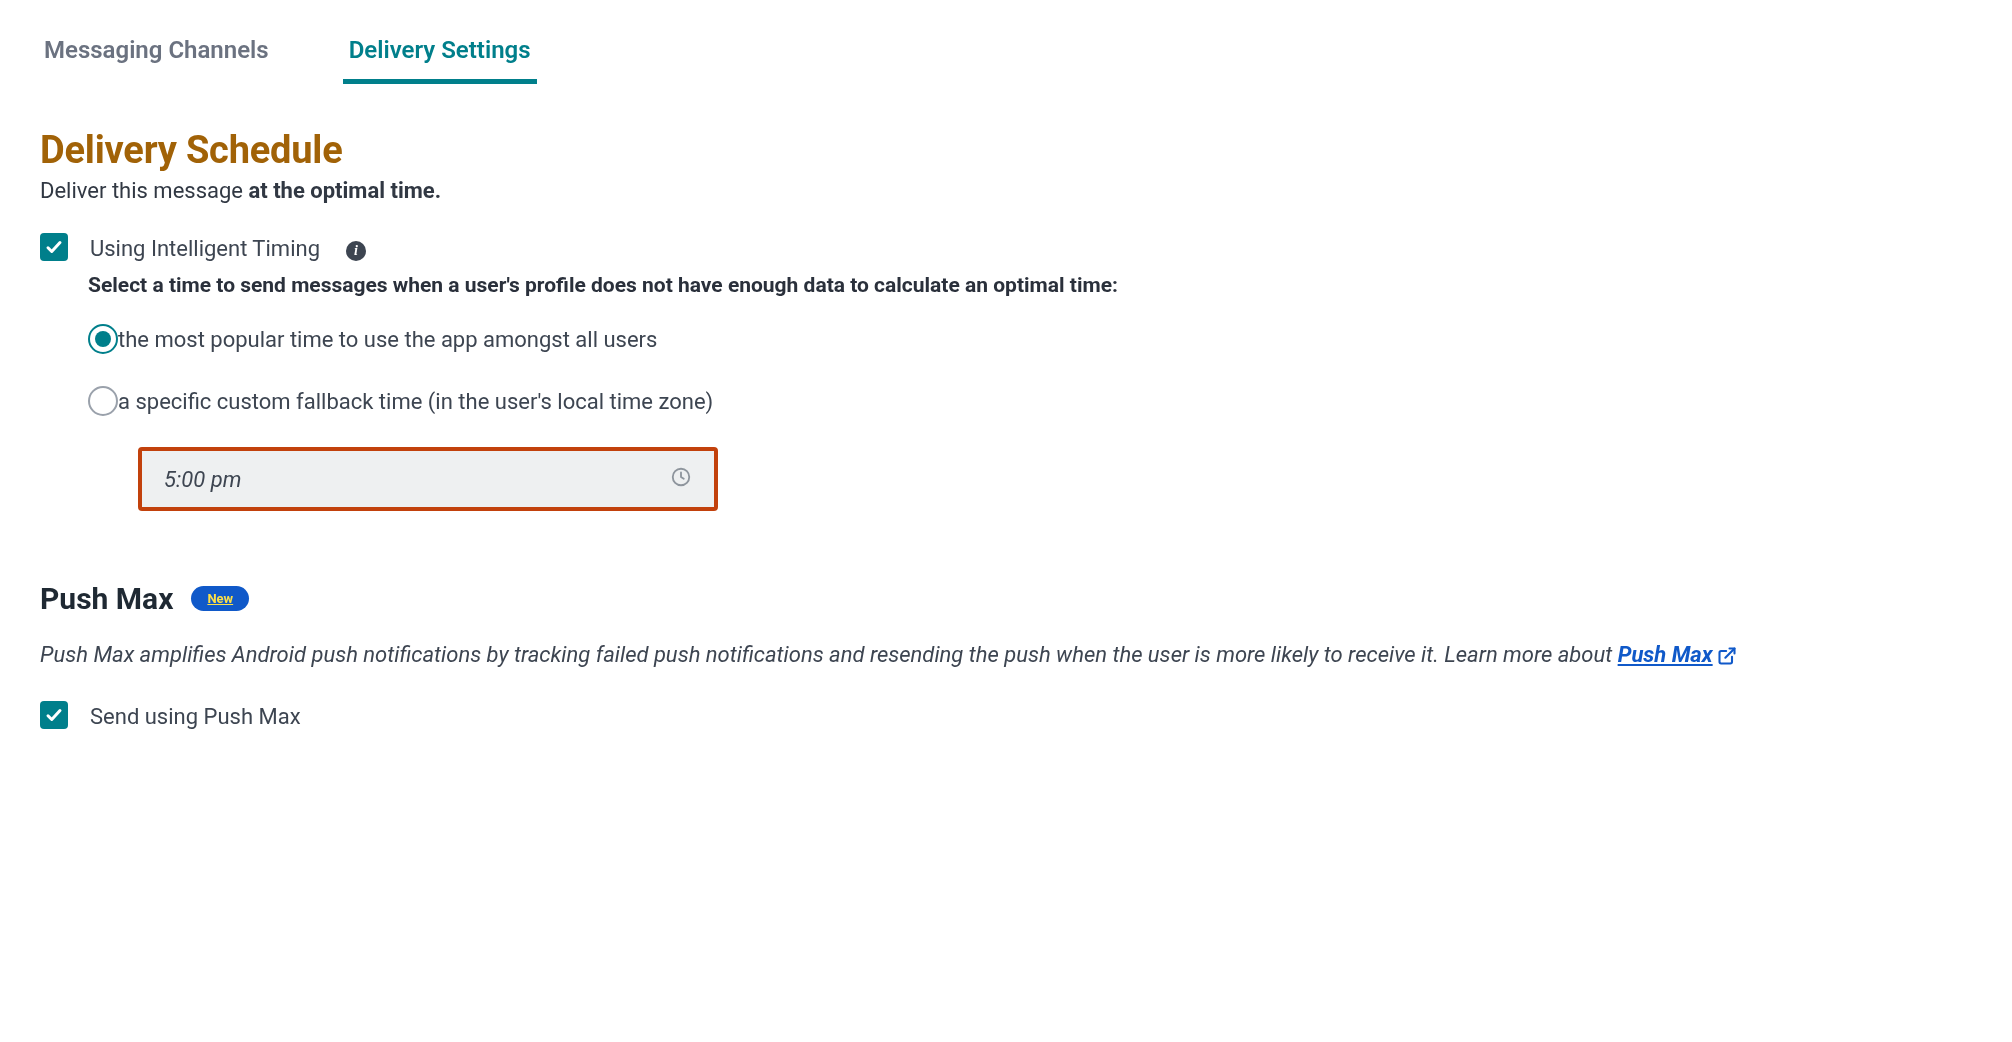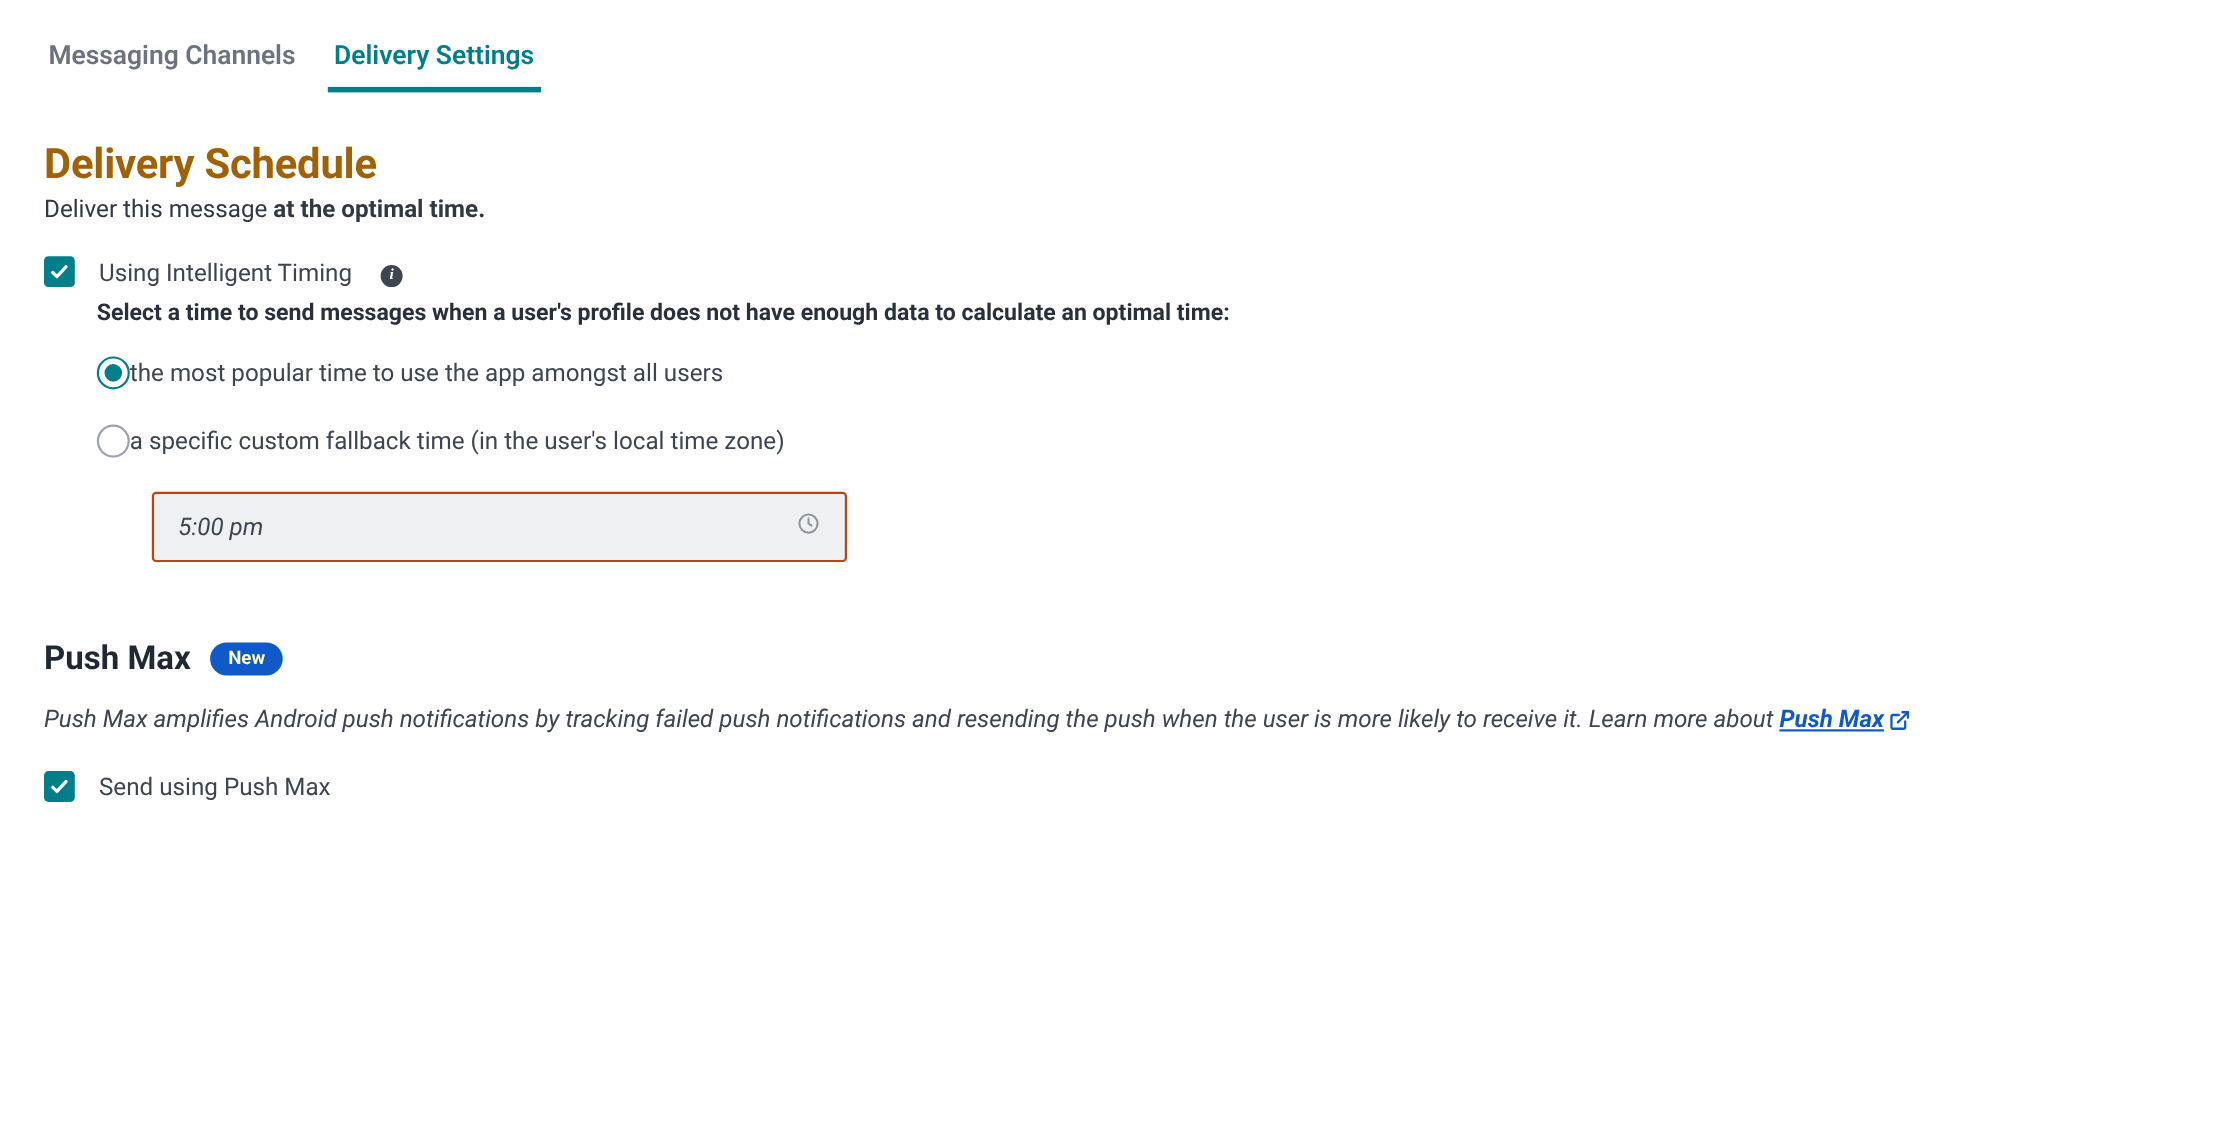--- a/index.html
+++ b/index.html
@@ -6,21 +6,21 @@
   body {
     font-family: -apple-system, BlinkMacSystemFont, "Segoe UI", Roboto, Helvetica, Arial, sans-serif;
     background: #ffffff;
     color: #2b303b;
     font-size: 21px;
     padding: 30px 40px;
     width: 2012px;
   }
   .tabs {
     display: flex;
-    gap: 27px;
+    gap: 72px;
     margin-bottom: 48px;
   }
   .tab {
     font-size: 24px;
     font-weight: 600;
     color: #6b7280;
     padding: 6px 4px 16px 4px;
     cursor: pointer;
     position: relative;
   }
@@ -124,24 +124,24 @@
   }
   .radio-label {
     font-size: 22px;
     color: #3d4551;
     max-width: 680px;
     line-height: 1.55;
   }
   .time-input {
     margin-left: 50px;
     margin-top: 2px;
-    width: 632px;
+    width: 580px;
     height: 64px;
     background: #eef0f1;
-    border: 2px solid #c2410c;
+    border: 4px solid #c2410c;
     border-radius: 4px;
     display: flex;
     align-items: center;
     justify-content: space-between;
     padding: 0 22px;
     font-size: 22px;
     font-style: italic;
     color: #3d4551;
   }
   .clock-icon { color: #8e959d; }
@@ -152,25 +152,26 @@
     gap: 18px;
     margin-bottom: 22px;
   }
   .pushmax-head h2 {
     font-size: 30px;
     font-weight: 700;
     color: #1f2933;
   }
   .badge-new {
     background: #1059c9;
-    color: #fef9c3;
-    font-size: 17px;
+    color: #fde047;
+    font-size: 13px;
     font-weight: 700;
     padding: 5px 16px;
     border-radius: 999px;
+    text-decoration: underline;
   }
   .pushmax-desc {
     font-size: 22px;
     color: #3d4551;
     line-height: 1.5;
     max-width: 1820px;
     margin-bottom: 30px;
     font-style: italic;
   }
   .link {

